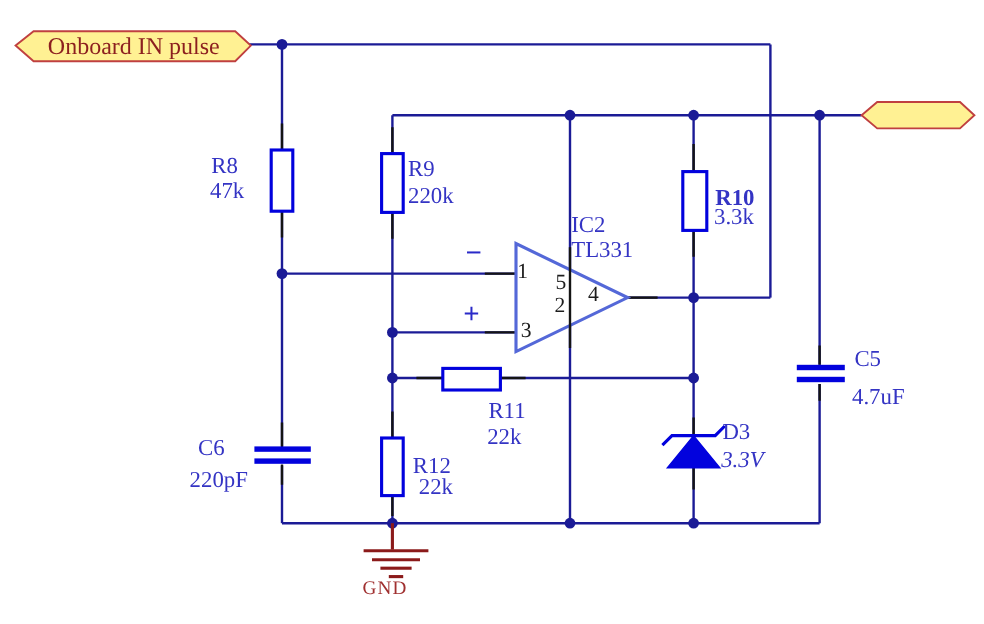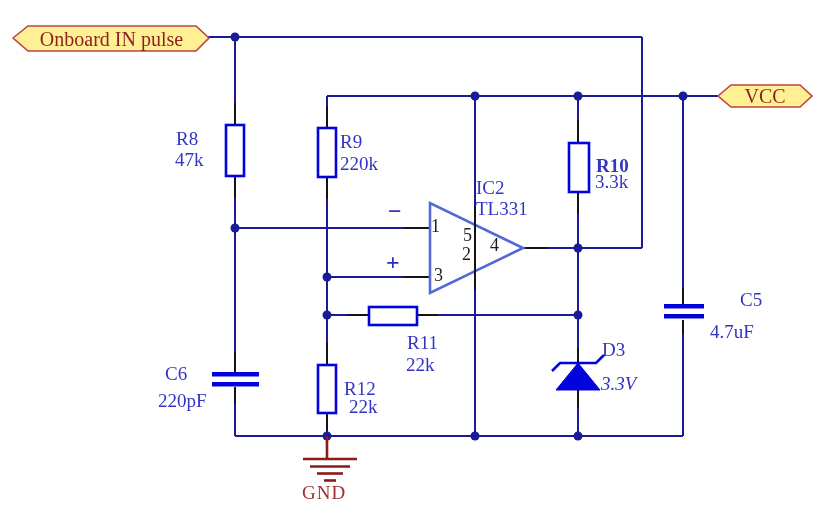--- a/index.html
+++ b/index.html
@@ -35,21 +35,21 @@
   .flag-text{
     position:absolute;
     display:flex;align-items:center;justify-content:center;
     color:#8C1F1F;
     font-size:20px;
     line-height:1;
   }
   .gnd-text{
     position:absolute;
     color:#A03030;
-    font-size:19px;
+    font-size:16px;
     line-height:1;
     letter-spacing:1px;
   }
 </style>
 </head>
 <body>
 
 <div id="stage">
 
   <svg id="wires-svg" width="820" height="520" viewBox="0 0 820 520">
@@ -135,44 +135,43 @@
       <path d="M310,466.5 H350"></path>
       <path d="M317,473.5 H343"></path>
       <path d="M324,480.5 H336"></path>
     </g>
 
     <polygon points="13,38 28,26 196,26 209,38 196,51 28,51" fill="#FFF193" stroke="#C04040" stroke-width="1.6"></polygon>
     <polygon points="718,96 731,85 800,85 812,96 800,107 731,107" fill="#FFF193" stroke="#C04040" stroke-width="1.6"></polygon>
   </svg>
 
   <div class="flag-text" style="left:14px;top:26px;width:195px;height:25px;">Onboard IN pulse</div>
-  <div class="flag-text" style="left:719px;top:85px;width:92px;height:22px;">VCC</div>
 
   <span class="lbl" style="left:176px;top:129px;">R8</span>
   <span class="lbl" style="left:175px;top:150px;">47k</span>
 
   <span class="lbl" style="left:340px;top:132px;">R9</span>
   <span class="lbl" style="left:340px;top:154px;text-align:right;">220k</span>
 
   <span class="lbl" style="left:596px;top:156px;font-weight:bold;">R10</span>
   <span class="lbl" style="left:595px;top:172px;">3.3k</span>
 
   <span class="lbl" style="left:407px;top:333px;">R11</span>
   <span class="lbl" style="left:406px;top:355px;">22k</span>
 
   <span class="lbl" style="left:344px;top:379px;text-align:center;">R12</span>
   <span class="lbl" style="left:349px;top:397px;">22k</span>
 
   <span class="lbl" style="left:165px;top:364px;">C6</span>
   <span class="lbl" style="left:158px;top:391px;">220pF</span>
 
-  <span class="lbl" style="left:712px;top:290px;margin-left:28px;">C5</span>
+  <span class="lbl" style="left:712px;top:290px;">C5</span>
   <span class="lbl" style="left:710px;top:322px;">4.7uF</span>
 
-  <span class="lbl" style="left:602px;top:340px;text-align:right;">D3</span>
+  <span class="lbl" style="left:602px;top:351px;text-align:right;">D3</span>
   <span class="lbl" style="left:601px;top:374px;font-style:italic;">3.3V</span>
 
   <span class="lbl" style="left:476px;top:178px;">IC2</span>
   <span class="lbl" style="left:476px;top:199px;">TL331</span>
 
   <span class="pin-num" style="left:431px;top:217px;">1</span>
   <span class="pin-num" style="left:434px;top:266px;">3</span>
   <span class="pin-num" style="left:463px;top:226px;">5</span>
   <span class="pin-num" style="left:462px;top:245px;">2</span>
   <span class="pin-num" style="left:490px;top:236px;">4</span>

